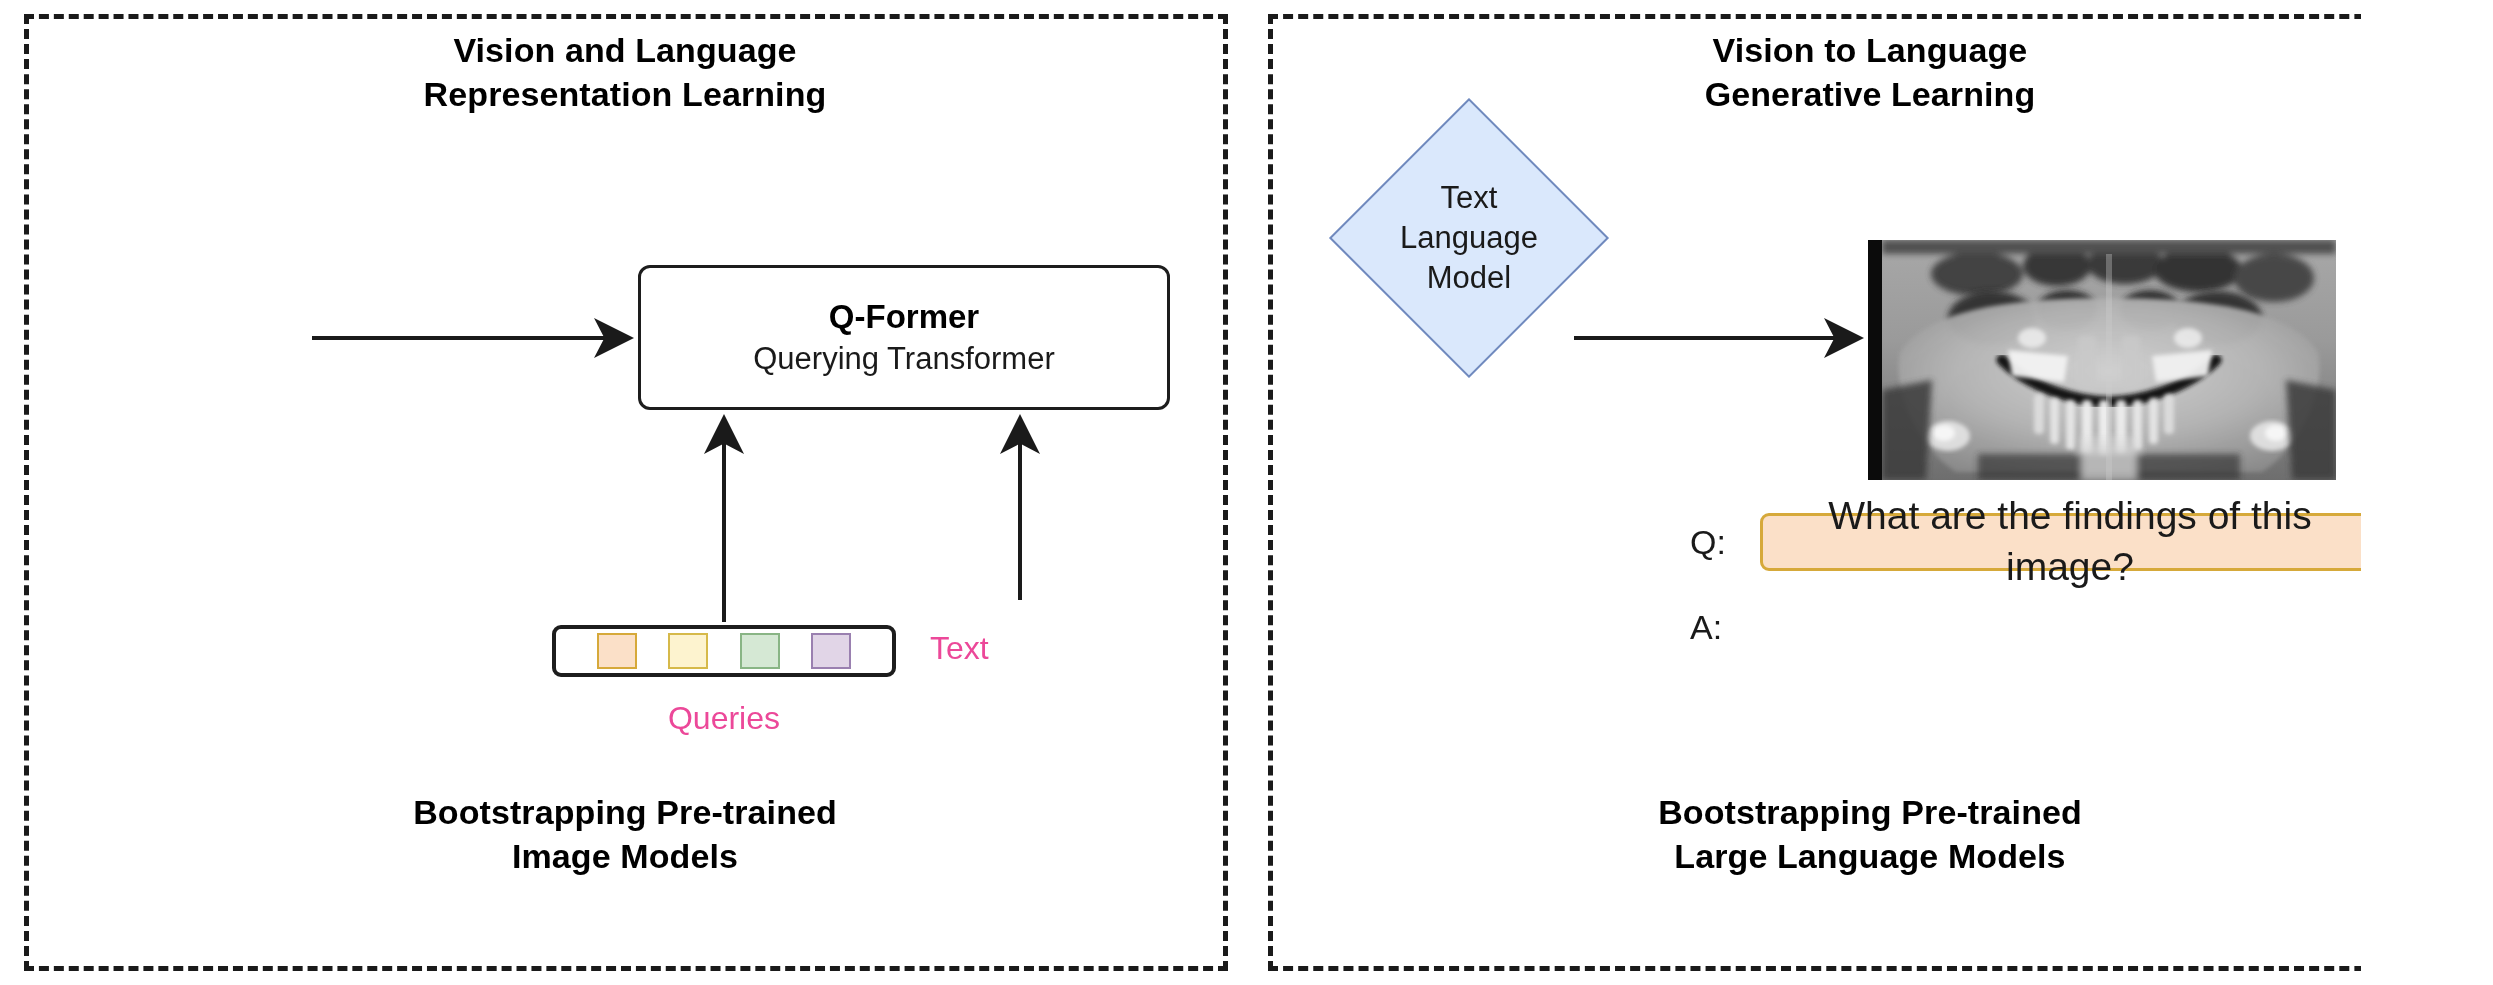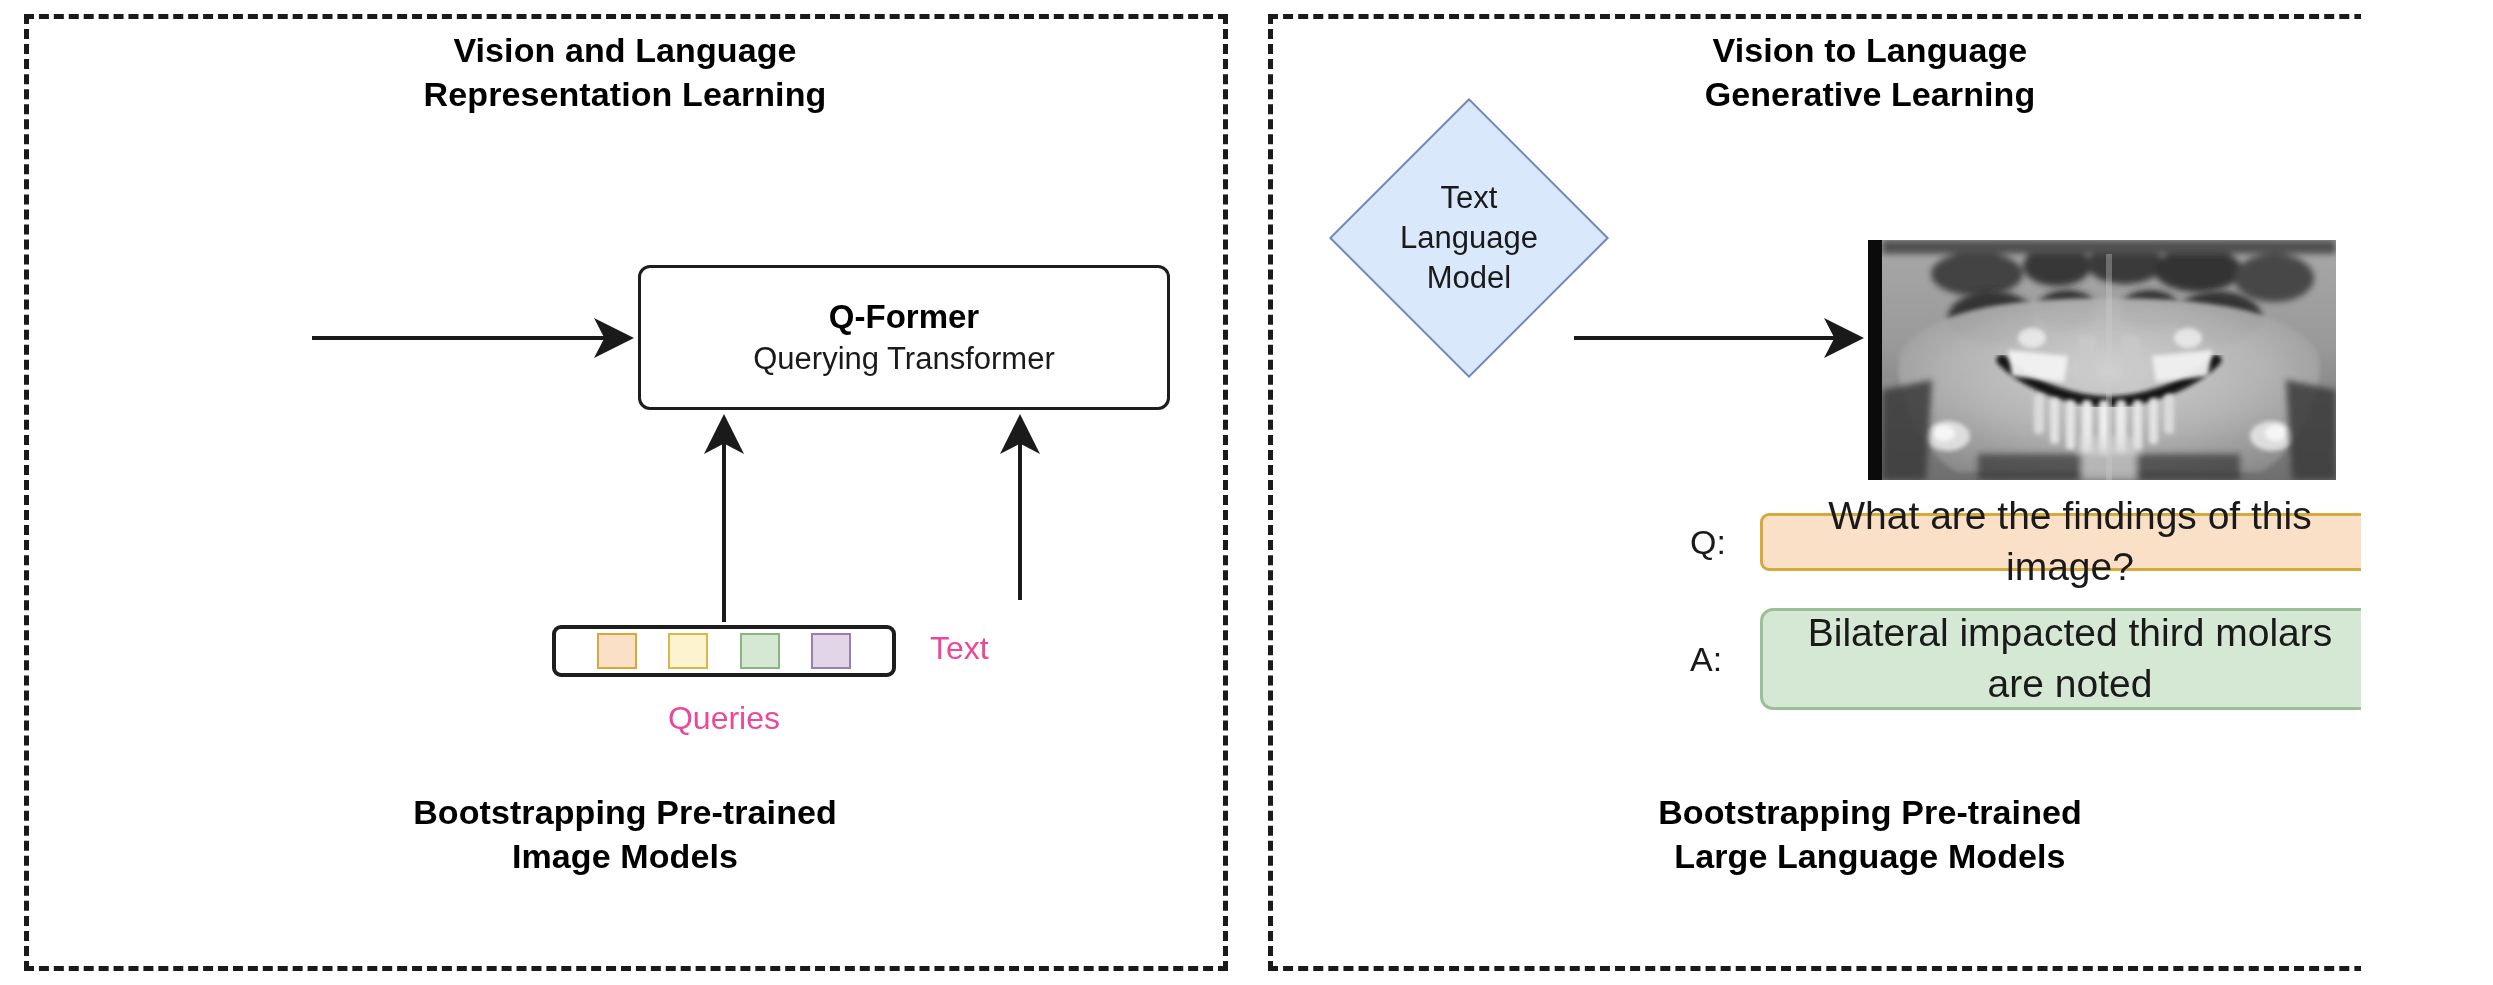--- a/index.html
+++ b/index.html
@@ -355,21 +355,20 @@
     </div>
   </div>
 
   <div id="qa-question" class="qa-row">
     <span class="qa-key">Q:</span>
     <span class="qa-bubble">What are the findings of this image?</span>
   </div>
 
   <div id="qa-answer" class="qa-row">
     <span class="qa-key">A:</span>
-    <span class="qa-bubble">Bilateral impacted third molars are noted</span>
   </div>
 
   <div id="caption-right" class="panel-caption">Bootstrapping Pre-trained
 Large Language Models</div>
 
   <svg id="connectors">
     <defs>
       <marker id="arrowR" markerWidth="12" markerHeight="12" refX="9" refY="5" orient="auto" markerUnits="strokeWidth">
         <path d="M0,0 L10,5 L0,10 L2.6,5 Z" fill="#1a1a1a"></path>
       </marker>

